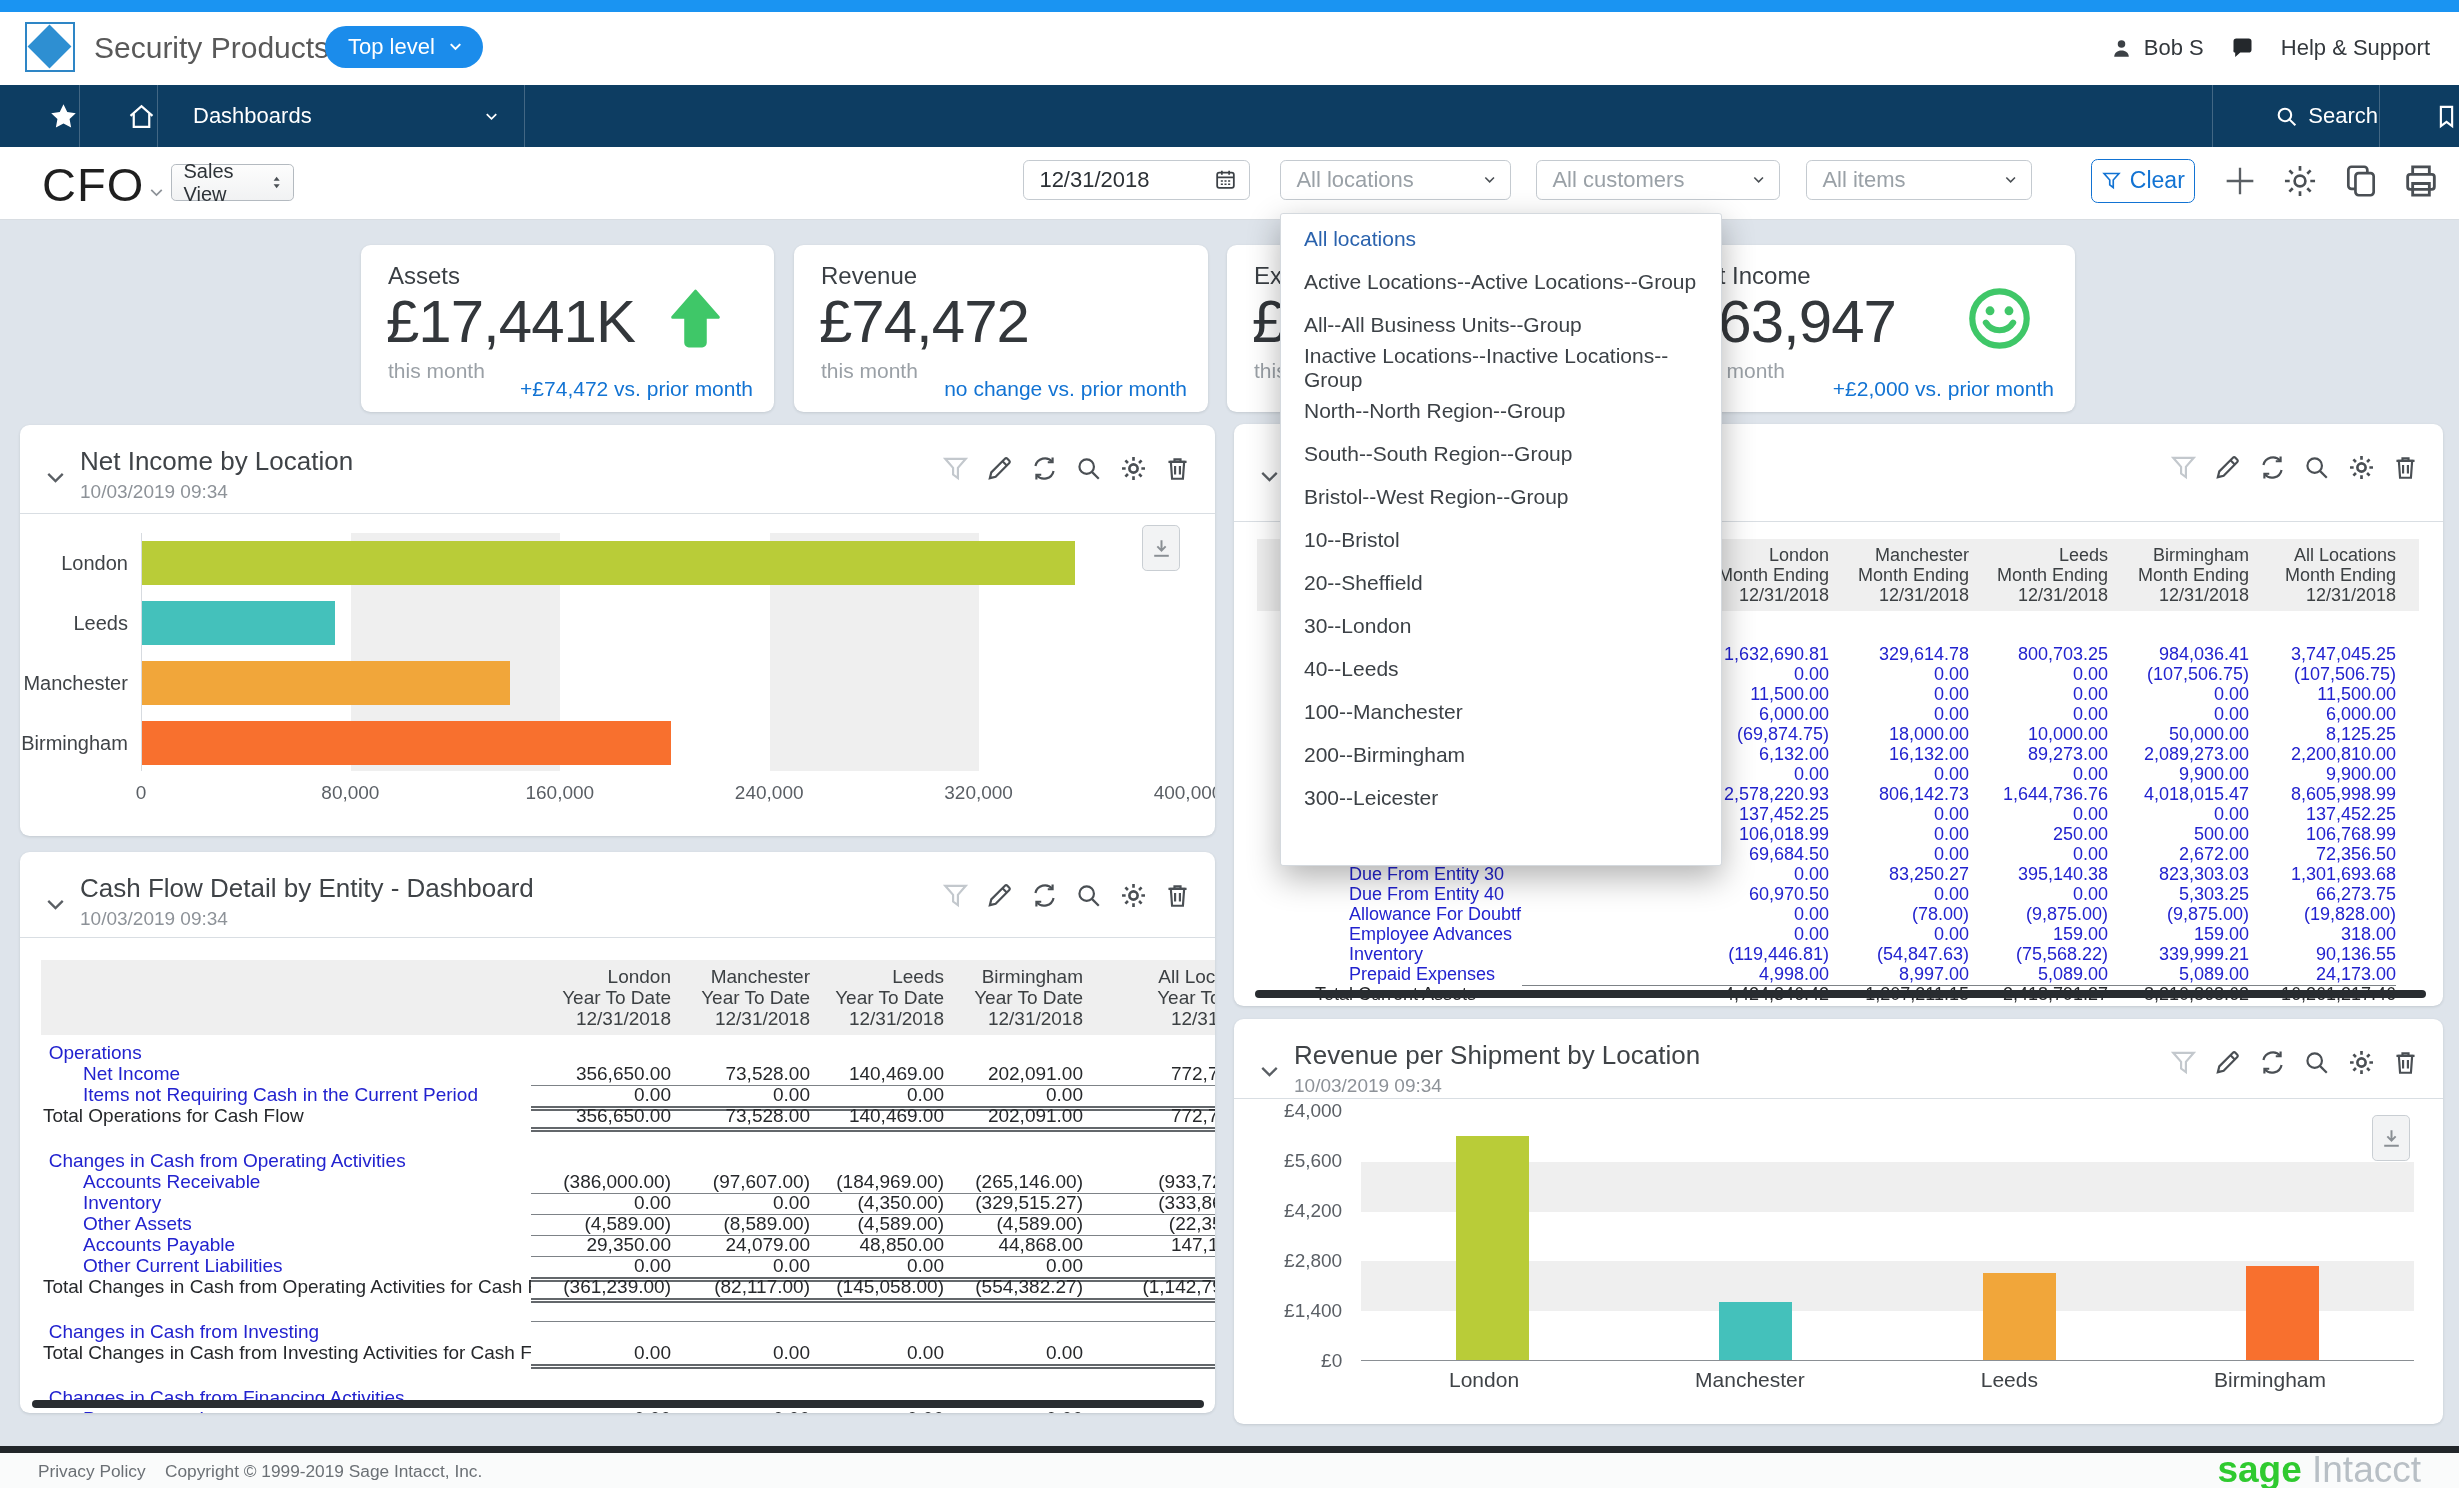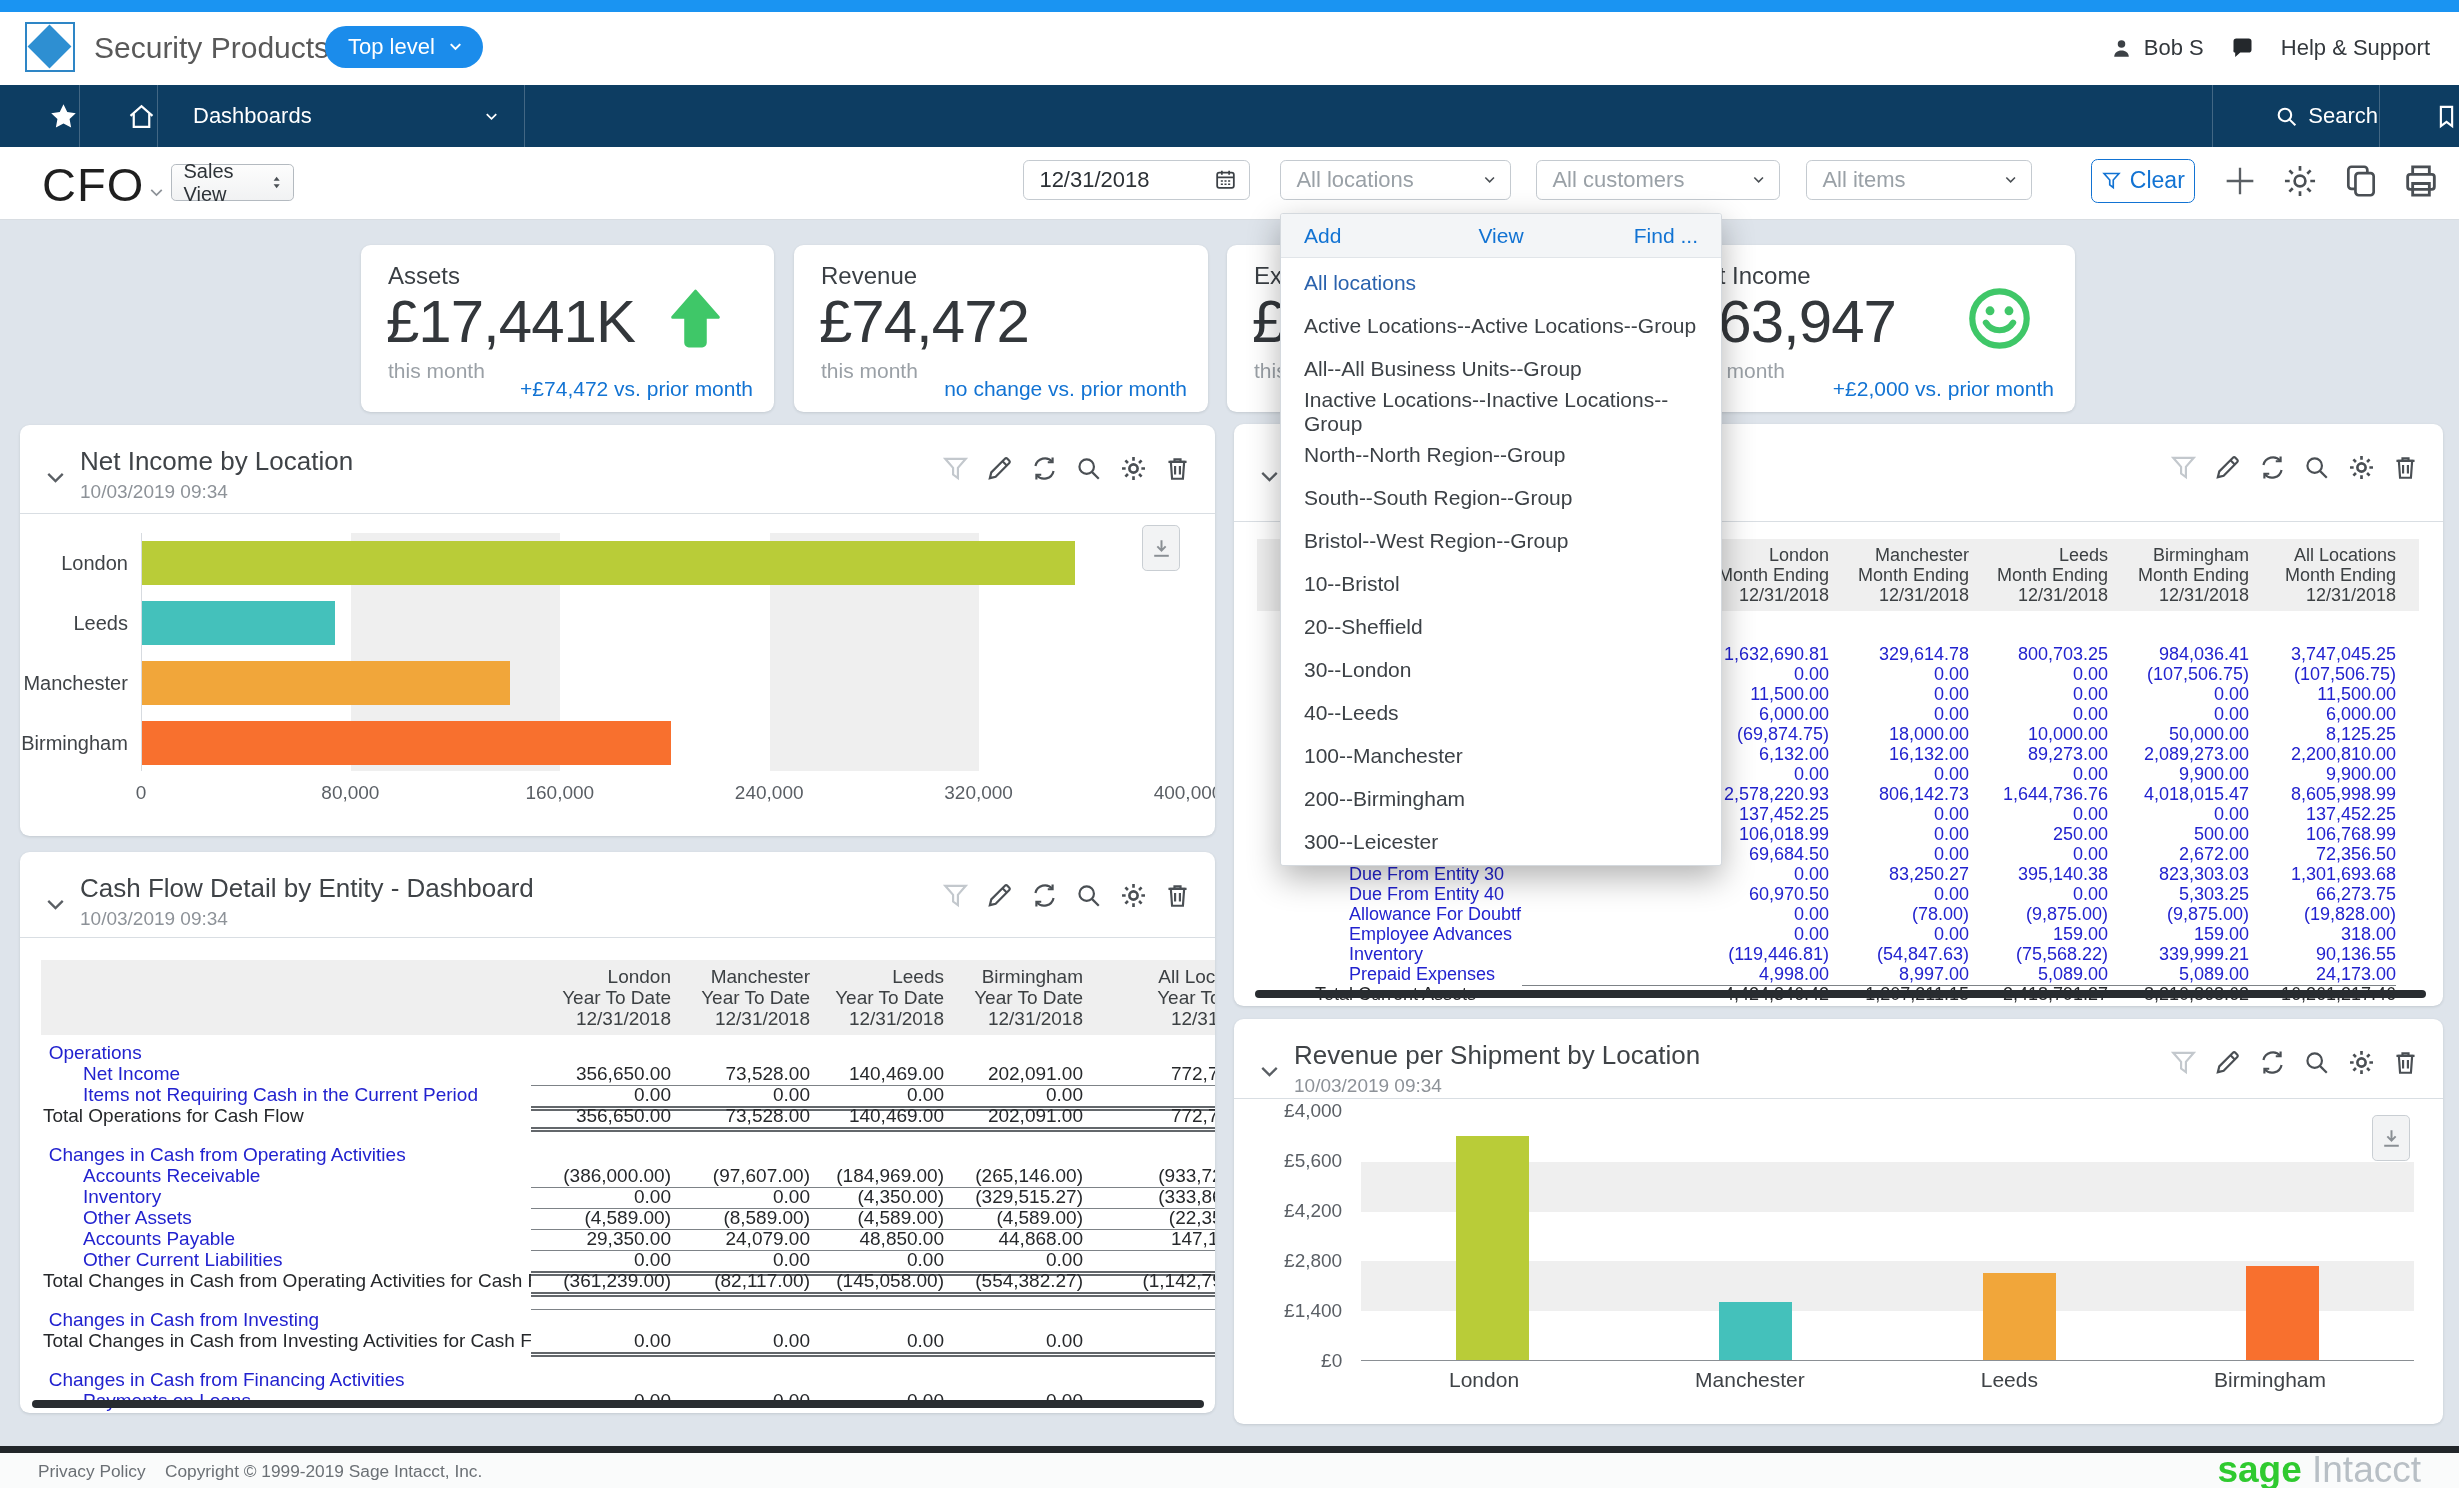--- a/index.html
+++ b/index.html
@@ -87,21 +87,21 @@
 
   .dl-btn { position:absolute; width:38px; height:46px; background:#f2f3f4; border:1px solid #c9ced3;
       border-radius:4.8px; display:flex; align-items:center; justify-content:center; color:#8a8f94; }
 
   
   .fin { position:absolute; }
   .fin-head { display:flex; background:#efefef; padding:5.8px 0; }
   .fin-head .hlabel { }
   .fin-col-head { text-align:right; font-size:19px; line-height:21px; color:#3c4043; }
   .fin-row { display:flex; align-items:flex-start; }
-  .fin-row.gap { margin-top:18px; }
+  .fin-row.gap { margin-top:24px; }
   .fin-label { font-size:19px; white-space:nowrap; overflow:hidden; }
   .fin-vals { display:flex; }
   .fin-cell { text-align:right; font-size:19px; white-space:nowrap; }
   .rule-s .fin-vals { border-bottom:1.9px solid #7d8287; }
   .rule-d .fin-vals { border-bottom:5.8px double #63676b; }
 
   .t-cash .fin-row { height:21px; }
   .t-cash .fin-label { width:490px; color:#2222cf; }
   .t-cash .fin-row.item .fin-label { padding-left:42px; }
   .t-cash .fin-row.section .fin-label { padding-left:7.7px; }
@@ -1032,25 +1032,20 @@
     <div class="dl-btn" style="right:33px;top:96px;">
         <svg viewBox="0 0 24 24" width="25" height="25" fill="none" stroke="currentColor" stroke-width="1.9">
           <path d="M12 4v10M8 10l4 4 4-4"></path>
           <path d="M5 19h14"></path>
         </svg>
       </div>
   </div>
 </div>
 
 <div class="abs dd-panel">
-  <div class="dd-head">
-    <span class="a">Add</span>
-    <span class="v">View</span>
-    <span class="f">Find ...</span>
-  </div>
   <div style="padding-top:3.8px;">
       <div class="dd-item sel">All locations</div>
       <div class="dd-item">Active Locations--Active Locations--Group</div>
       <div class="dd-item">All--All Business Units--Group</div>
       <div class="dd-item">Inactive Locations--Inactive Locations--Group</div>
       <div class="dd-item">North--North Region--Group</div>
       <div class="dd-item">South--South Region--Group</div>
       <div class="dd-item">Bristol--West Region--Group</div>
       <div class="dd-item">10--Bristol</div>
       <div class="dd-item">20--Sheffield</div>

